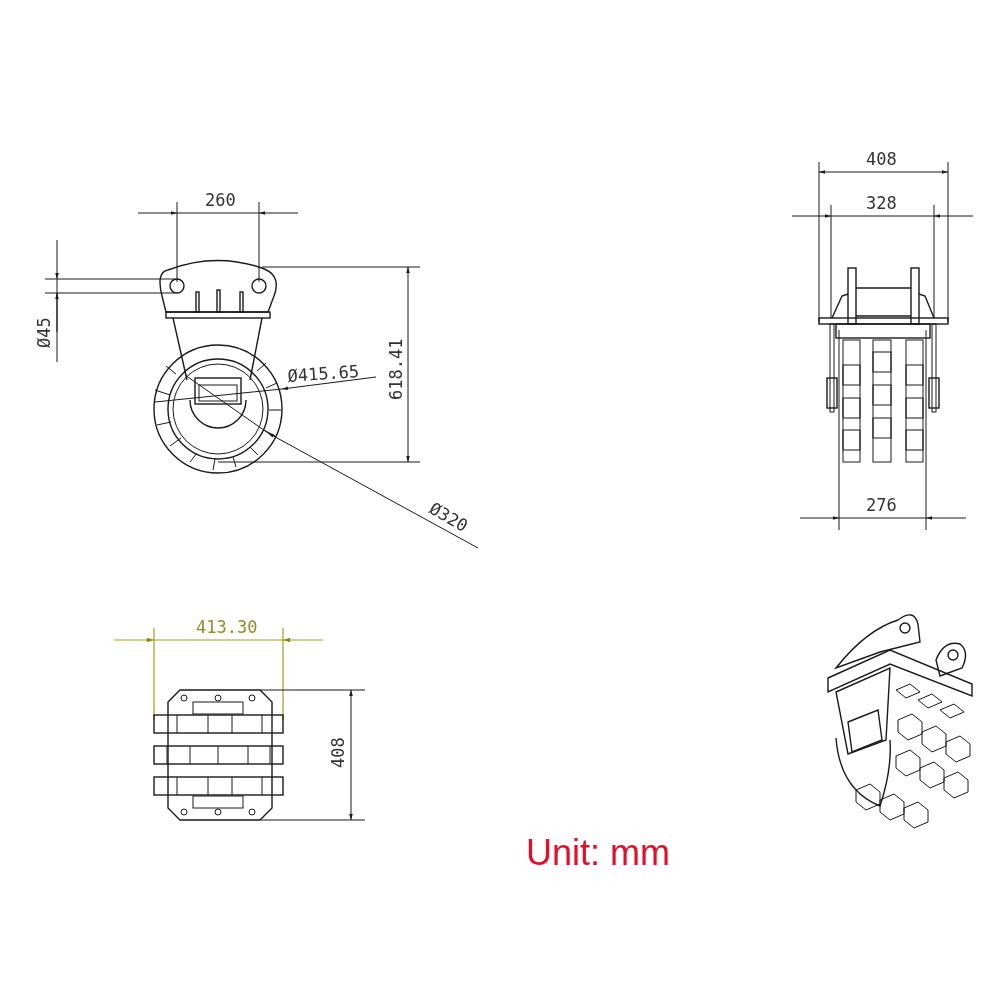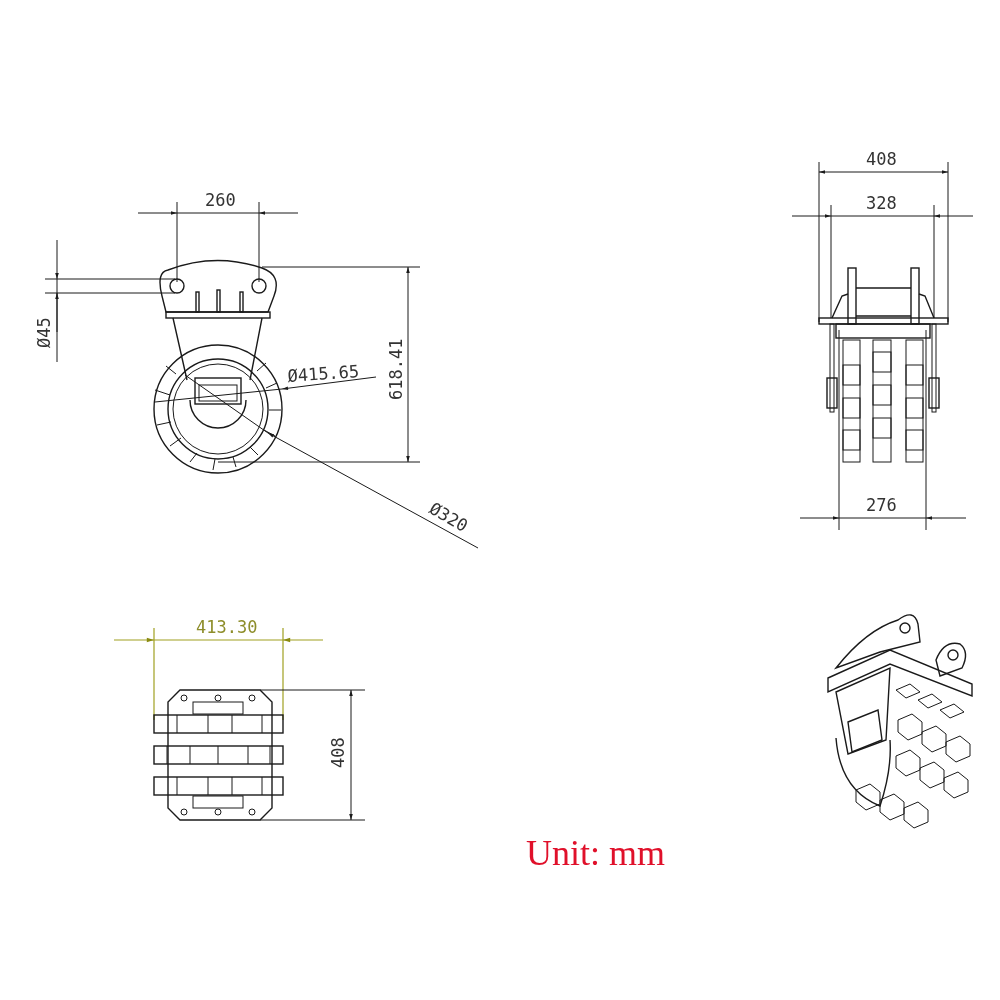--- a/index.html
+++ b/index.html
@@ -4,21 +4,21 @@
 <style>
   html, body { margin:0; padding:0; background:#ffffff; }
   body { width:1000px; height:1000px; position:relative; overflow:hidden; font-family:"Liberation Sans", sans-serif; }
   svg.drawing { position:absolute; left:0; top:0; width:1000px; height:1000px; }
   .ln { stroke:#1a1a1a; stroke-width:1.4; fill:none; }
   .thin { stroke:#1a1a1a; stroke-width:1; fill:none; }
   .dim { stroke:#1a1a1a; stroke-width:1; fill:none; }
   .dimy { stroke:#a0a020; stroke-width:1.2; fill:none; }
   .dtxt { font-family:"DejaVu Sans Mono","Liberation Mono", monospace; font-size:17px; fill:#333; }
   .dtxty { font-family:"DejaVu Sans Mono","Liberation Mono", monospace; font-size:17px; fill:#8d8d2a; }
-  .unit { position:absolute; left:526px; top:832px; font-size:36px; color:#e0102a; font-family:Liberation Serif, serif; }
+  .unit { position:absolute; left:526px; top:832px; font-size:36px; color:#e0102a; font-family:Liberation Sans, sans-serif; }
 </style>
 </head>
 <body>
 
 <svg class="drawing" viewBox="0 0 1000 1000" xmlns="http://www.w3.org/2000/svg">
   <defs>
     <marker id="a" viewBox="0 0 10 10" refX="10" refY="5" markerWidth="10" markerHeight="6" orient="auto-start-reverse">
       <path d="M0,2 L10,5 L0,8 z" fill="#1a1a1a"></path>
     </marker>
     <marker id="ay" viewBox="0 0 10 10" refX="10" refY="5" markerWidth="10" markerHeight="6" orient="auto-start-reverse">

